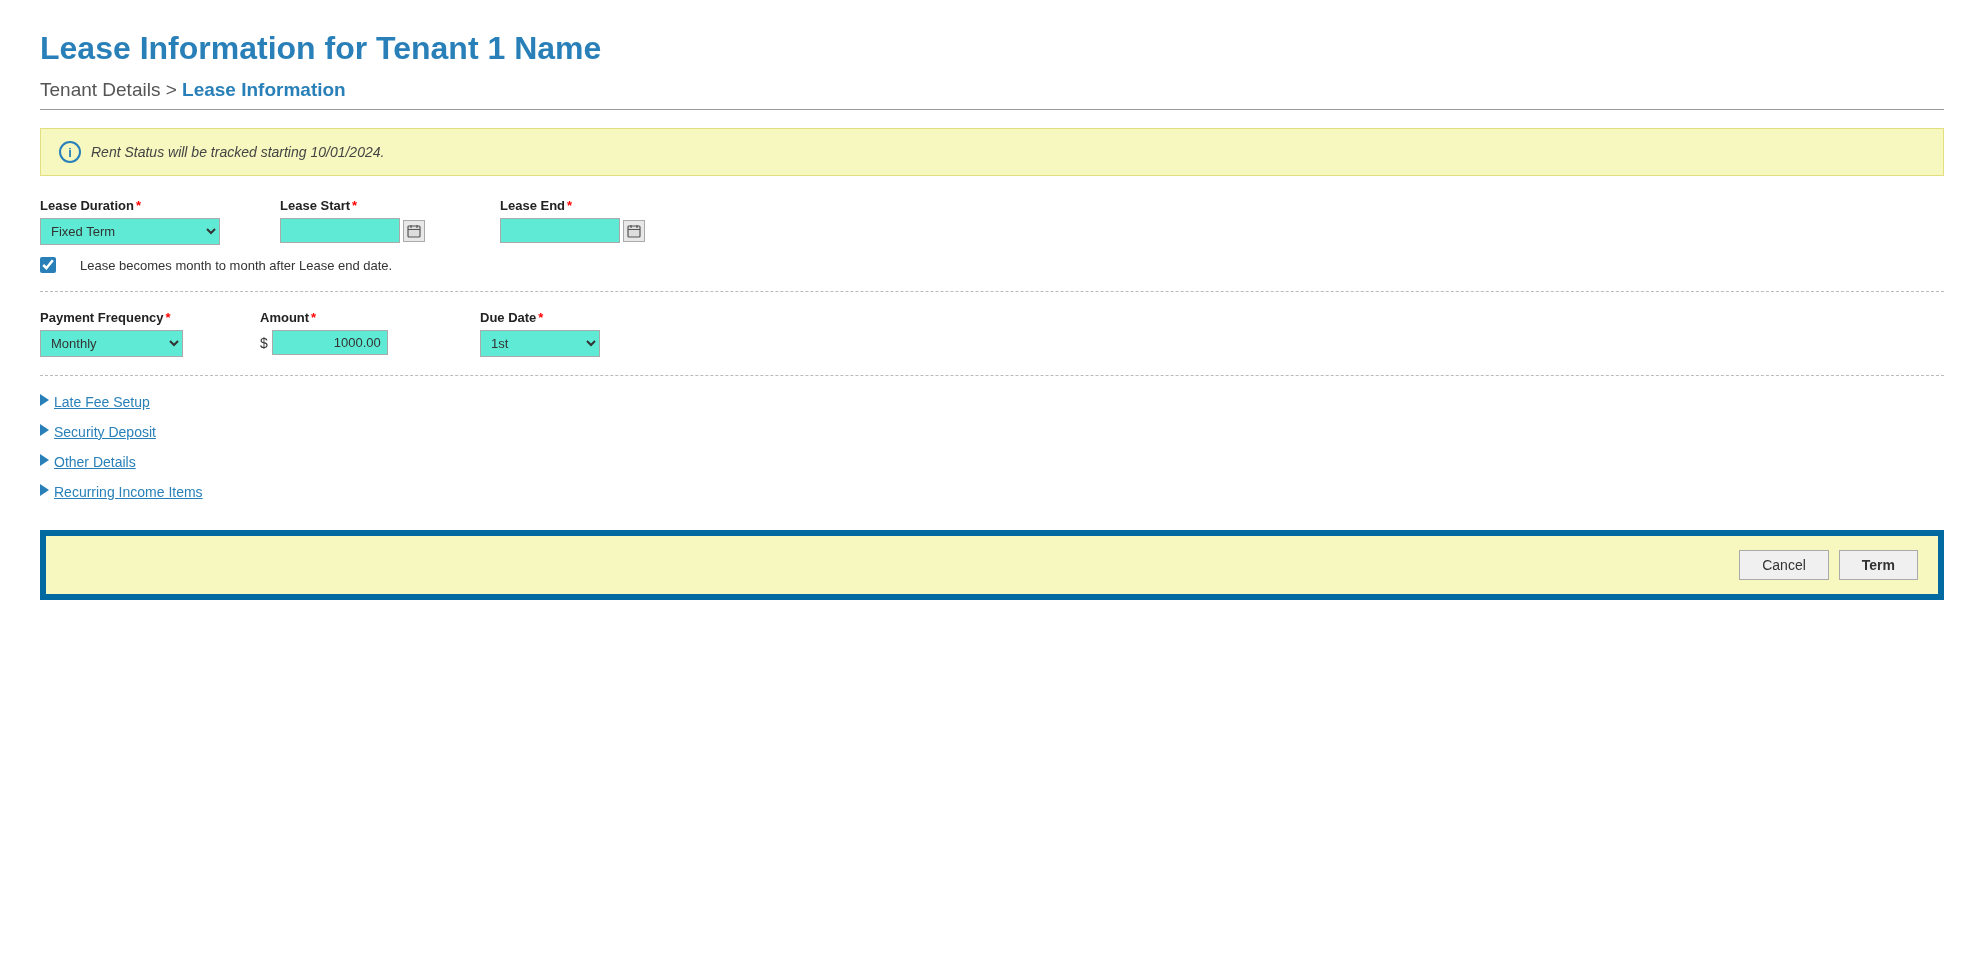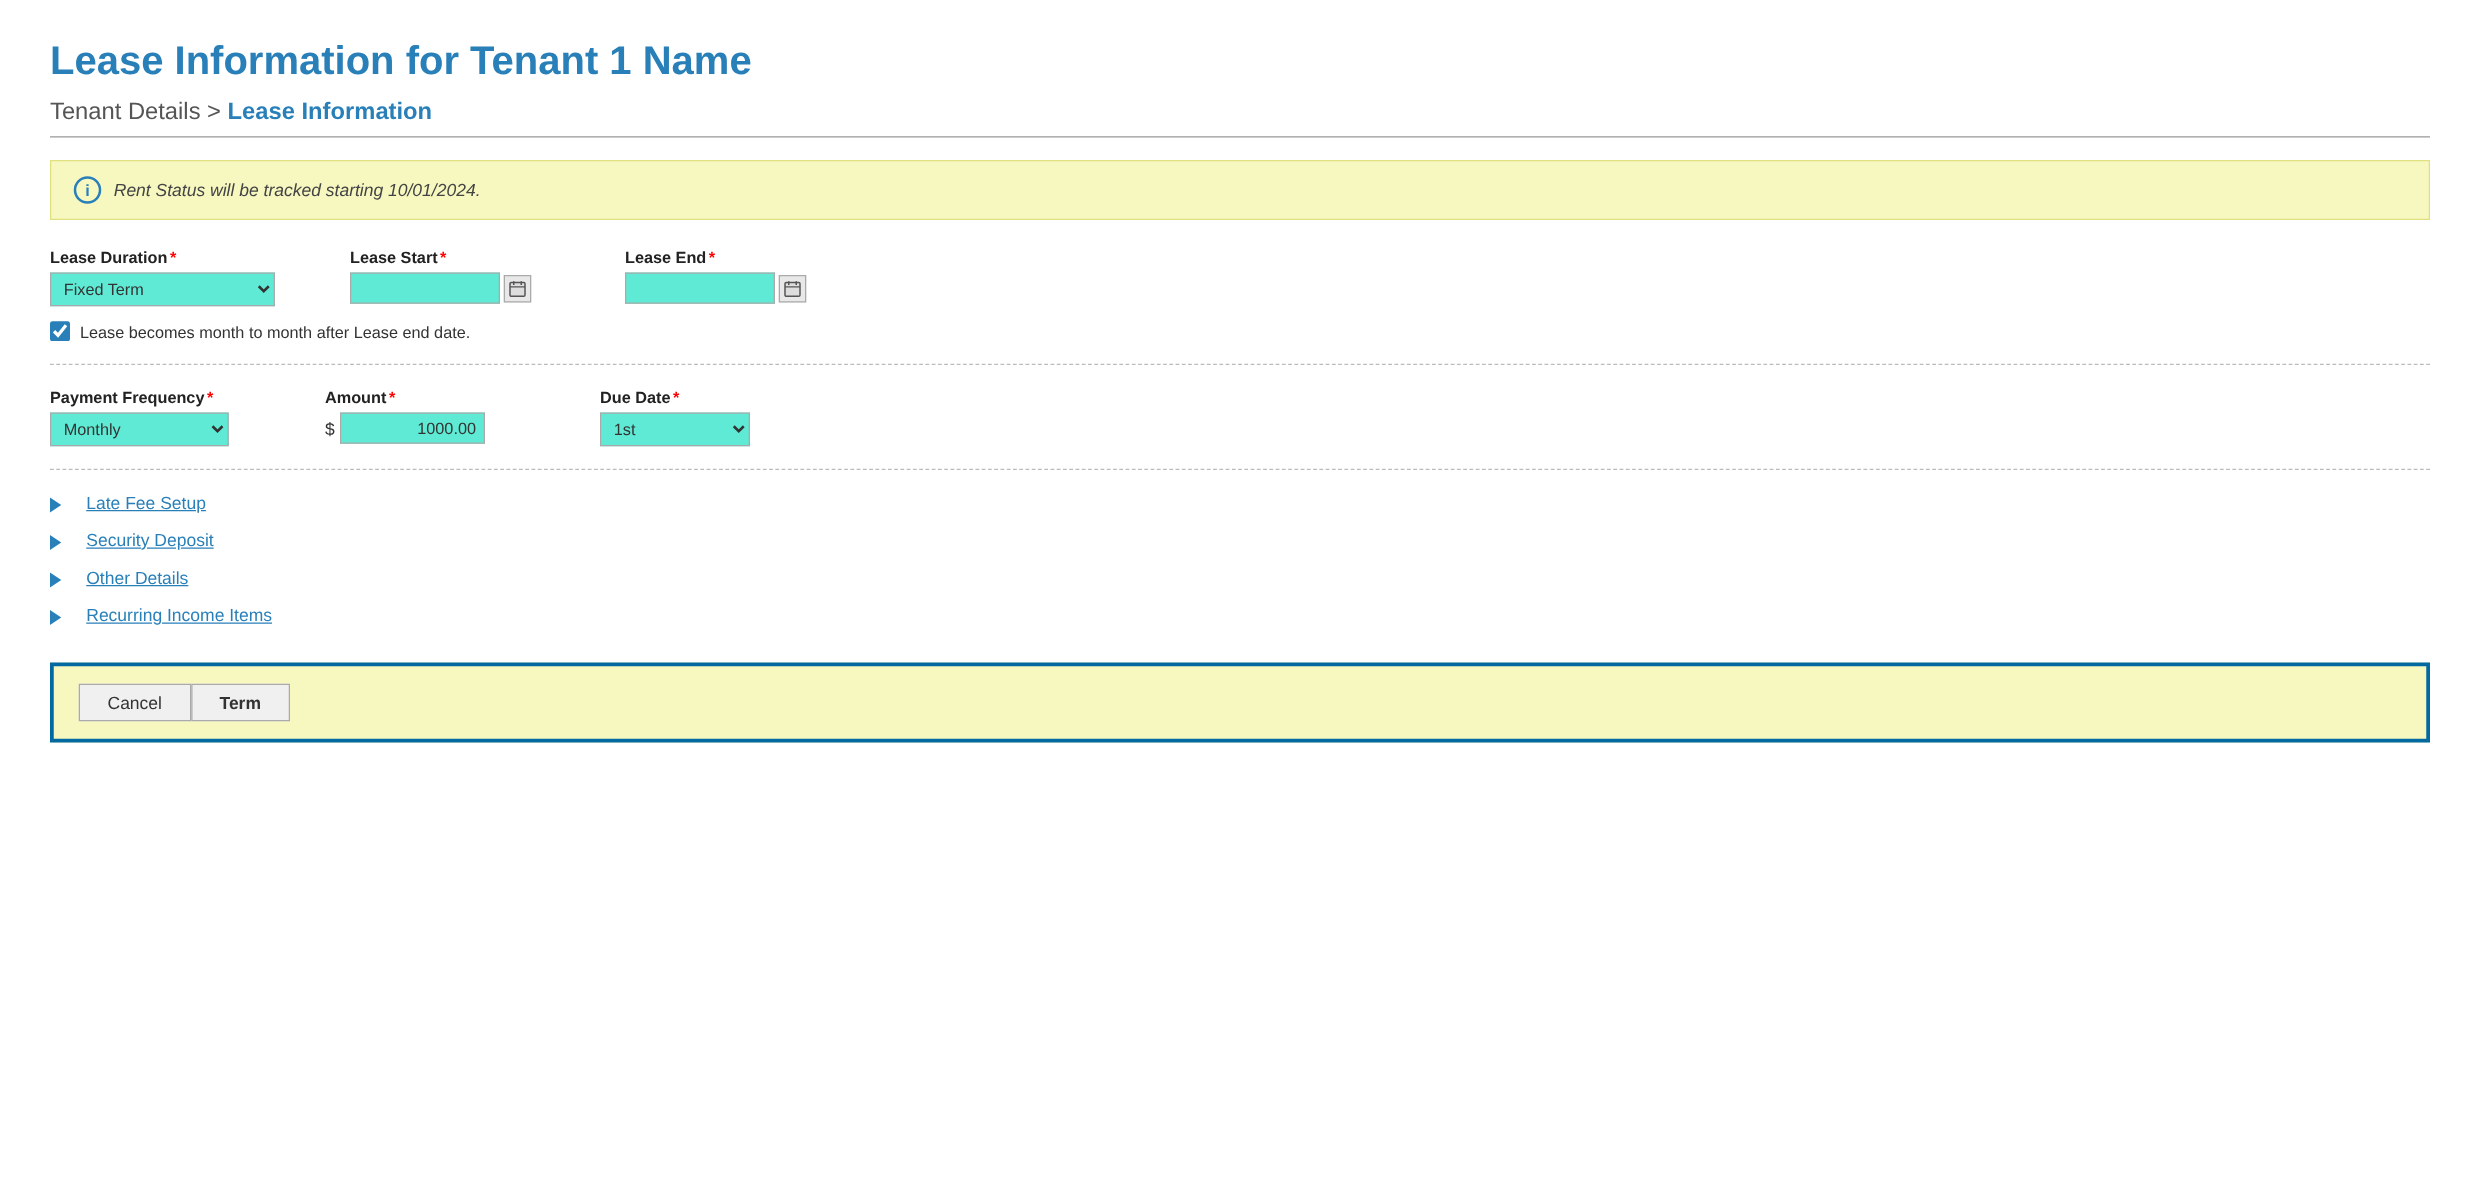--- a/index.html
+++ b/index.html
@@ -164,21 +164,21 @@
     }
 
     .amount-input {
       width: 116px;
       text-align: right;
     }
 
     .checkbox-row {
       display: flex;
       align-items: center;
-      gap: 8px;
+      gap: 24px;
       margin-top: 8px;
     }
 
     .checkbox-row input[type="checkbox"] {
       width: 16px;
       height: 16px;
       accent-color: #2980b9;
     }
 
     .checkbox-row label {
@@ -189,41 +189,43 @@
     .collapsible-section {
       margin: 14px 0;
     }
 
     .collapsible-link {
       color: #2980b9;
       text-decoration: underline;
       cursor: pointer;
       font-size: 14px;
       display: flex;
-      align-items: flex-end;
-      gap: 20px;
+      align-items: flex-start;
+      gap: 5px;
       background: none;
       border: none;
       padding: 0;
     }
 
     .triangle-right {
       width: 0;
       height: 0;
       border-top: 6px solid transparent;
       border-bottom: 6px solid transparent;
       border-left: 9px solid #2980b9;
       display: inline-block;
     }
 
     .footer-bar {
       background-color: #f7f7c0;
-      border: 3px solid #0369a1;
+      border: 6px solid #0369a1;
       padding: 14px 20px;
       display: flex;
+      justify-content: flex-end;
+      gap: 10px;
       margin-top: 30px;
     }
 
     .btn {
       padding: 6px 22px;
       font-size: 14px;
       cursor: pointer;
       border: 1px solid #aaa;
       background: #f0f0f0;
       color: #333;

